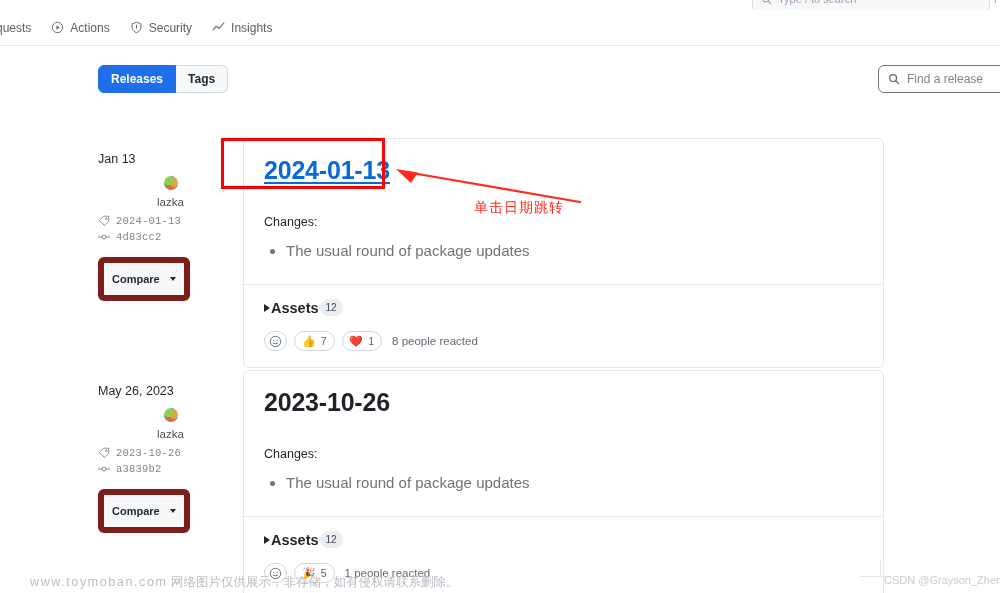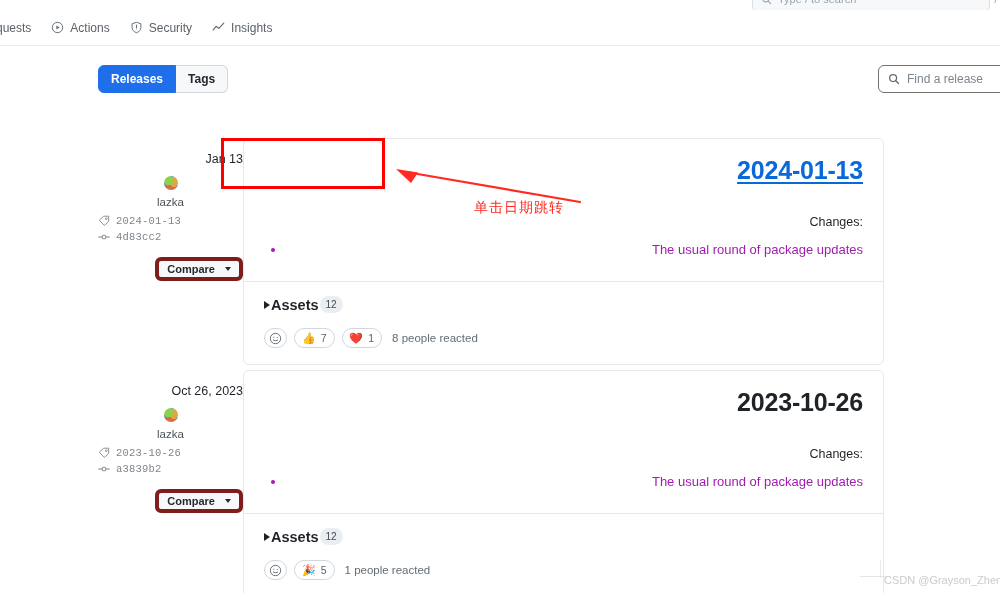--- a/index.html
+++ b/index.html
@@ -64,21 +64,21 @@
 
   .find-release {
     position: absolute; right: 0; top: 0; width: 146px; height: 28px;
     border: 1px solid #737373; border-radius: 6px; background: #ffffff;
     display: flex; align-items: center; gap: 7px; padding: 0 9px;
     font-size: 12px; color: #7d858d;
   }
   .find-release .mag { width: 12px; height: 12px; color: #636c76; flex: 0 0 auto; }
 
   
-  .release-row { position: absolute; left: 98px; width: 786px; display: flex; text-align: right; }
+  .release-row { position: absolute; left: 98px; width: 786px; display: flex; }
   .release-row.r1 { top: 92px; }
   .release-row.r2 { top: 324px; }
 
   .meta { width: 145px; flex: 0 0 145px; padding-top: 14px; }
   .meta-date { font-size: 12.5px; color: #1f2328; margin-bottom: 10px; }
   .meta-author { display: flex; align-items: center; gap: 6px; margin-bottom: 7px; flex-direction: column; }
   .avatar {
     width: 14px; height: 14px; border-radius: 50%;
     background:
       radial-gradient(circle at 30% 30%, #8fd14f 0 35%, transparent 36%),
@@ -87,37 +87,37 @@
       linear-gradient(135deg, #6a9ec0, #4d7ea8);
     flex: 0 0 auto;
   }
   .meta-author-name { font-size: 11.5px; color: #4a5157; }
   .meta-line { display: flex; align-items: center; gap: 6px; margin-bottom: 4px; }
   .meta-ico { width: 12px; height: 12px; color: #7d858d; flex: 0 0 auto; }
   .meta-text { font-size: 11px; color: #7d858d; }
   .mono { font-family: "Liberation Mono", "DejaVu Sans Mono", monospace; font-size: 10.5px; letter-spacing: 0.2px; }
   .compare-btn {
     margin-top: 10px; display: inline-flex; align-items: center; gap: 10px;
-    height: 24px; padding: 0 8px; border: 4px solid #7f1d1d; border-radius: 6px;
+    height: 24px; padding: 16px 8px; border: 6px solid #7f1d1d; border-radius: 6px;
     background: #f6f8fa; font-size: 11px; color: #24292f; font-weight: bold;
   }
   .caret { width: 0; height: 0; border-left: 3.5px solid transparent; border-right: 3.5px solid transparent; border-top: 4px solid #24292f; }
 
   
   .card {
     flex: 1; margin-left: 0px;
     border: 1px solid #e4e8ec; border-radius: 6px; background: #ffffff;
   }
   .card-body { padding: 18px 20px 22px 20px; }
   .rel-title { font-size: 25px; font-weight: bold; letter-spacing: -0.2px; line-height: 1.1; }
   .rel-title.link { color: #0969da; text-decoration: underline; text-underline-offset: 3px; }
   .rel-title.plain { color: #1f2328; }
   .changes-label { font-size: 12.5px; color: #1f2328; margin-top: 30px; }
   .changes-list { margin: 11px 0 0 0; padding-left: 22px; }
-  .changes-list li { font-size: 13px; color: #a21caf; line-height: 1.5; }
+  .changes-list li { font-size: 15px; color: #737373; line-height: 1.5; }
 
   .card-footer {
     border-top: 1px solid #e4e8ec; padding: 14px 20px 16px 20px;
   }
   .assets-head { display: flex; align-items: center; gap: 1px; }
   .tri { width: 0; height: 0; border-top: 4px solid transparent; border-bottom: 4px solid transparent; border-left: 6px solid #1f2328; }
   .assets-label { font-size: 14.5px; font-weight: bold; color: #1f2328; }
   .assets-count {
     min-width: 22px; height: 17px; padding: 0 6px; border-radius: 9px;
     background: #eaeef2; color: #404850; font-size: 10px;
@@ -285,21 +285,21 @@
               <span>1</span>
             </span>
             <span class="react-text">8 people reacted</span>
           </div>
         </div>
       </div>
     </div>
 
     <div class="release-row r2">
       <div class="meta">
-        <div class="meta-date">Oct 26, 2023</div>
+        <div class="meta-date">May 26, 2023</div>
         <div class="meta-author">
           <span class="avatar"></span>
           <span class="meta-author-name">lazka</span>
         </div>
         <div class="meta-line">
           <svg class="meta-ico" viewBox="0 0 16 16" fill="none" stroke="#7d858d" stroke-width="1.2">
             <path d="M1.8 7.2 L7.4 1.6 h6.8 v6.8 l-5.6 5.6 z"></path>
             <circle cx="11" cy="5" r="1.1"></circle>
           </svg>
           <span class="meta-text mono">2023-10-26</span>
@@ -355,15 +355,19 @@
 
   <div class="anno-box"></div>
   <svg class="anno-arrow" viewBox="0 0 190 40">
     <path d="M188 36 L14 6" stroke="#ff2a20" stroke-width="2.2" fill="none" stroke-linecap="round"></path>
     <path d="M4 3 L26 6.5 L19 17 Z" fill="#ff2a20"></path>
   </svg>
   <div class="anno-text">单击日期跳转</div>
 
   <div class="wm-rule2"></div>
   <div class="wm-rule"></div>
+  <div class="wm-left">
+    <span class="dom">www.toymoban.com</span>
+    <span>网络图片仅供展示，非存储，如有侵权请联系删除。</span>
+  </div>
   <div class="wm-right">CSDN @Grayson_Zheng</div>
 
 </div>
 
 </body></html>

